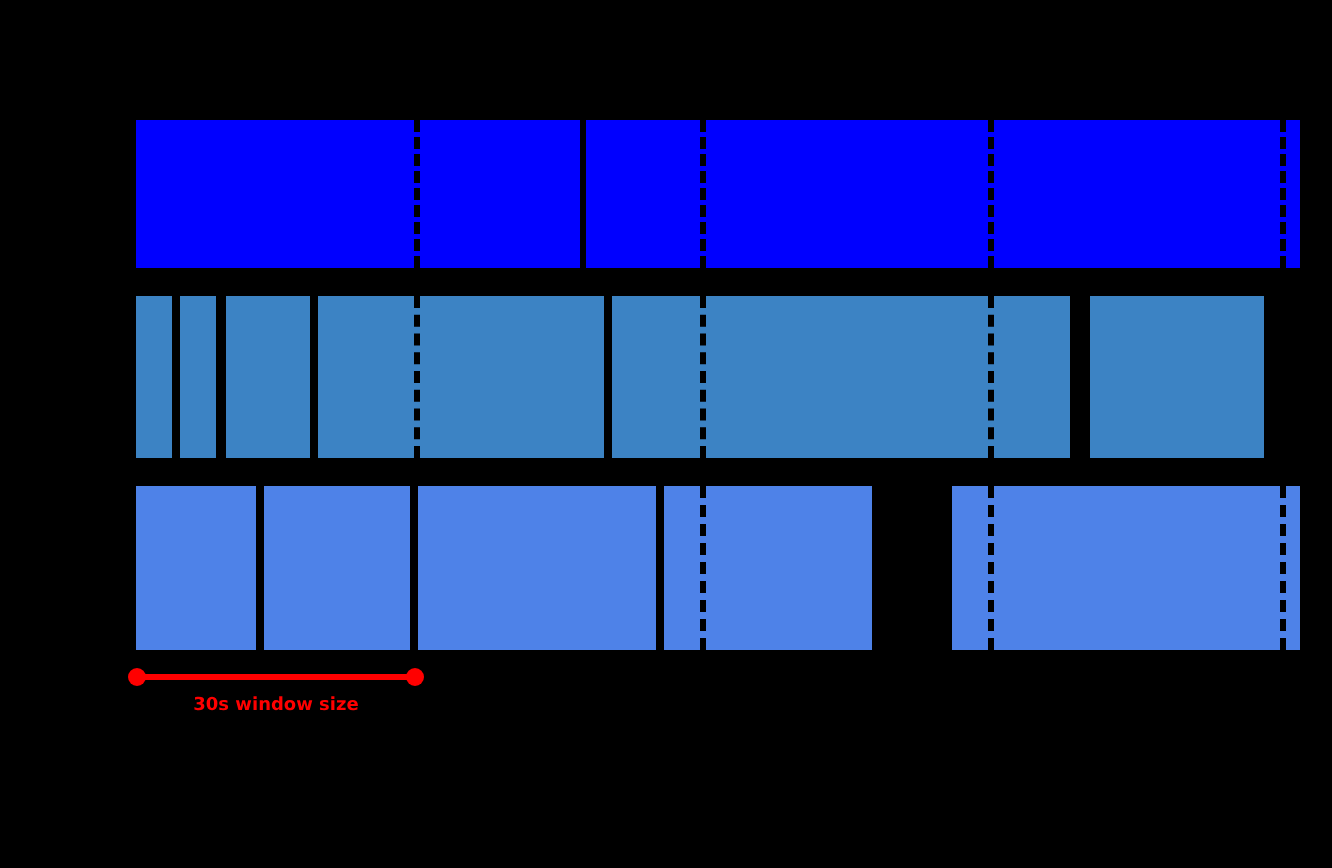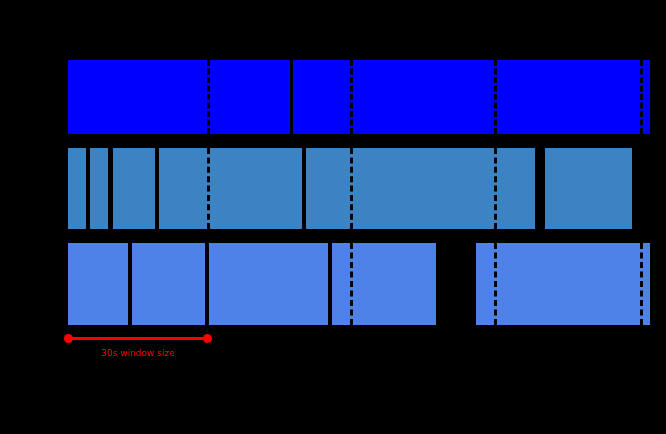--- a/index.html
+++ b/index.html
@@ -54,21 +54,21 @@
     position: absolute;
     width: 9px;
     height: 9px;
     border-radius: 50%;
     background: #ff0000;
   }
   .annotation-label {
     position: absolute;
     color: #ff0000;
     font-size: 9px;
-    font-weight: normal;
+    font-weight: bold;
     font-family: "DejaVu Sans", sans-serif;
     white-space: nowrap;
     text-align: center;
   }
 </style>
 </head>
 <body>
 
 <div id="figure">
 

